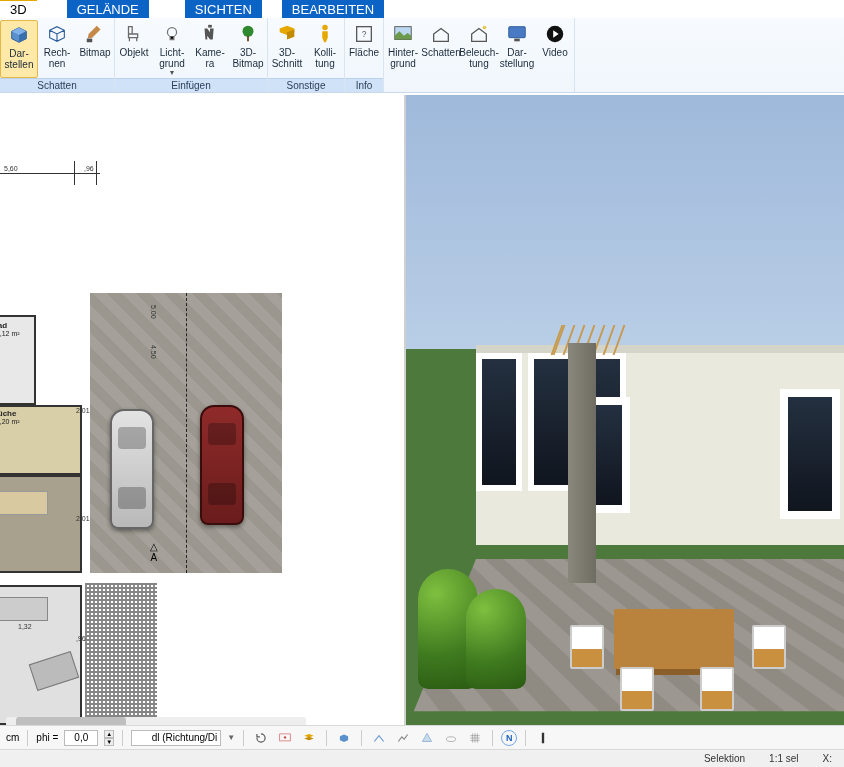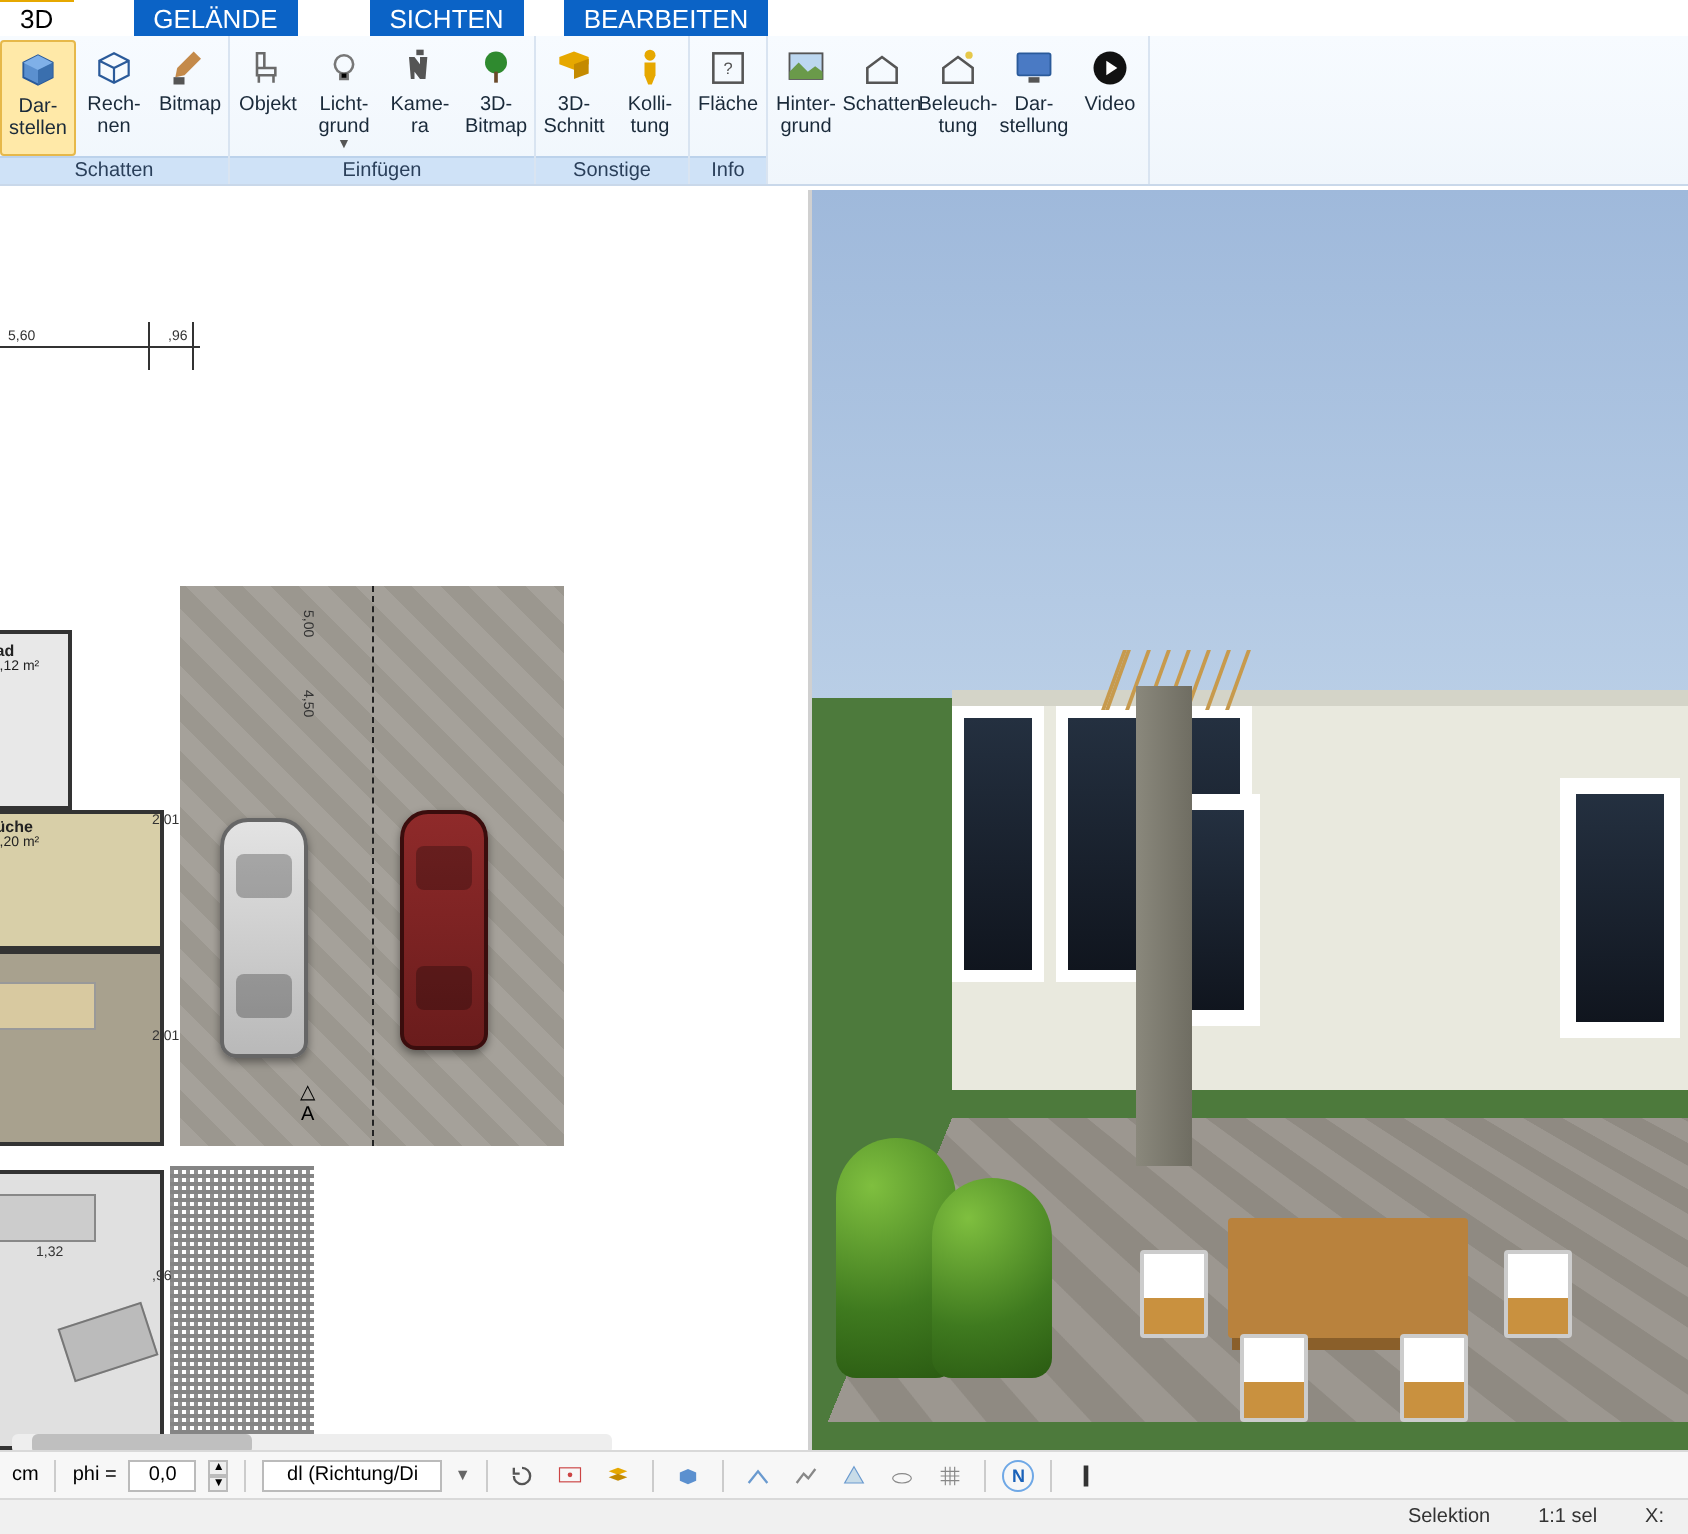--- a/index.html
+++ b/index.html
@@ -361,21 +361,21 @@
 <div class="bottombar">
   <span class="bb-item">cm</span>
   <div class="bb-sep"></div>
   <span class="bb-item">phi =</span>
   <input class="bb-input" value="0,0" style="">
   <div class="spin">
       <div>▲</div>
       <div>▼</div>
     </div>
   <div class="bb-sep"></div>
-  <input class="bb-input" style="width: 90px; text-align: center; padding: 0px 3px;" value="dl (Richtung/Di">
+  <input class="bb-input" style="width: 90px; text-align: right; padding: 0px 3px;" value="dl (Richtung/Di">
   <span style="font-size:8px;color:#666">▼</span>
   <div class="bb-sep"></div>
   <div class="bb-ico">
       <svg viewBox="0 0 24 24">
         <path fill="none" stroke="#555" stroke-width="2" d="M12 5a7 7 0 1 1-7 7M5 5v5h5"></path>
       </svg>
     </div>
   <div class="bb-ico">
       <svg viewBox="0 0 24 24">
         <rect x="3" y="5" width="18" height="12" fill="none" stroke="#c44"></rect>

